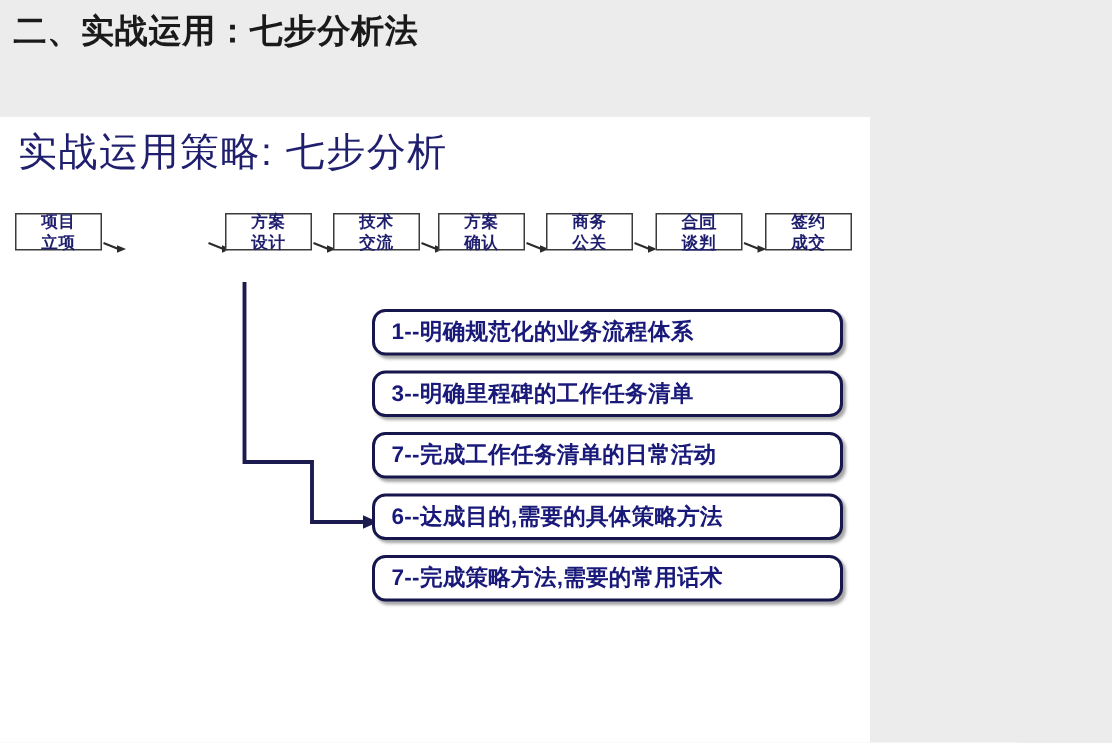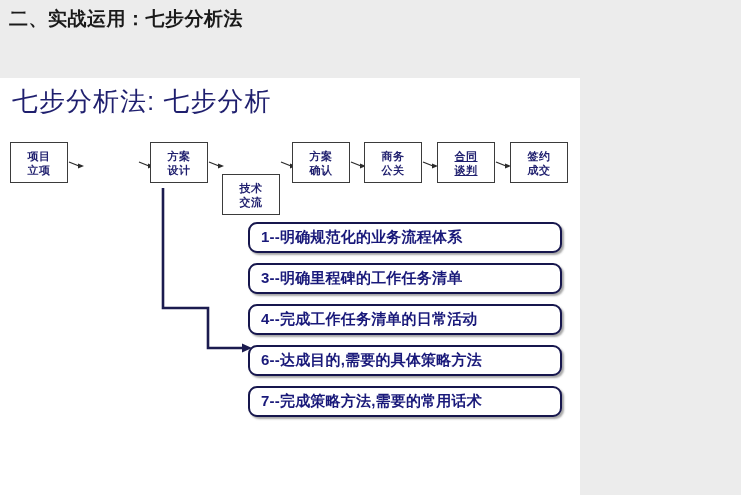--- a/index.html
+++ b/index.html
@@ -13,21 +13,21 @@
     font-family: "Liberation Sans", "DejaVu Sans", sans-serif;
     overflow: hidden;
     position: relative;
   }
 
   
   #page-heading {
     position: absolute;
     left: 9px;
     top: 6px;
-    font-size: 19px;
+    font-size: 22px;
     font-weight: bold;
     color: #1a1a1a;
     letter-spacing: 0.5px;
     white-space: nowrap;
   }
 
   
   #slide-panel {
     position: absolute;
     left: 0px;
@@ -54,21 +54,21 @@
     position: absolute;
     left: 0px;
     top: 64px;
     width: 580px;
     height: 48px;
   }
   .flow-box {
     position: absolute;
     top: 0px;
     width: 58px;
-    height: 41px;
+    height: 25px;
     border: 1px solid #3b3b3b;
     background: #ffffff;
     color: #1f1f6e;
     font-size: 11px;
     font-weight: bold;
     line-height: 14px;
     display: flex;
     flex-direction: column;
     align-items: center;
     justify-content: center;
@@ -90,21 +90,21 @@
     left: 0px;
     top: 110px;
     width: 300px;
     height: 175px;
   }
 
   
   #step-list {
     position: absolute;
     left: 248px;
-    top: 144px;
+    top: 128px;
     width: 320px;
   }
   .step-item {
     position: relative;
     width: 314px;
     height: 31px;
     margin-bottom: 10px;
     border: 2px solid #16164d;
     border-radius: 9px;
     background: #ffffff;
@@ -122,21 +122,21 @@
     letter-spacing: 0.2px;
   }
 </style>
 </head>
 <body>
 
 <div id="page-heading">二、实战运用：七步分析法</div>
 
 <div id="slide-panel">
 
-  <div id="slide-title">七步分析法: 七步分析</div>
+  <div id="slide-title">实战运用策略: 七步分析</div>
 
   <div id="flowchart">
 
     <div class="flow-box" style="left:10px;">
       <span>项目</span>
       <span>立项</span>
     </div>
     <svg class="flow-arrow" style="left:68px;" viewBox="0 0 18 10">
       <path d="M1,1 L11,5" stroke="#2b2b2b" stroke-width="1.3" fill="none"></path>
       <path d="M16,5 L10,2.5 L10,7.5 Z" fill="#2b2b2b"></path>
@@ -149,21 +149,21 @@
 
     <div class="flow-box" style="left:150px;">
       <span>方案</span>
       <span>设计</span>
     </div>
     <svg class="flow-arrow" style="left:208px;" viewBox="0 0 18 10">
       <path d="M1,1 L11,5" stroke="#2b2b2b" stroke-width="1.3" fill="none"></path>
       <path d="M16,5 L10,2.5 L10,7.5 Z" fill="#2b2b2b"></path>
     </svg>
 
-    <div class="flow-box" style="left:222px;margin-top:32px;">
+    <div class="flow-box" style="left:222px;">
       <span>技术</span>
       <span>交流</span>
     </div>
     <svg class="flow-arrow" style="left:280px;" viewBox="0 0 18 10">
       <path d="M1,1 L11,5" stroke="#2b2b2b" stroke-width="1.3" fill="none"></path>
       <path d="M16,5 L10,2.5 L10,7.5 Z" fill="#2b2b2b"></path>
     </svg>
 
     <div class="flow-box" style="left:292px;">
       <span>方案</span>
@@ -204,21 +204,21 @@
   </svg>
 
   <div id="step-list">
     <div class="step-item">
       <div class="step-label">1--明确规范化的业务流程体系</div>
     </div>
     <div class="step-item">
       <div class="step-label">3--明确里程碑的工作任务清单</div>
     </div>
     <div class="step-item">
-      <div class="step-label">4--完成工作任务清单的日常活动</div>
+      <div class="step-label">7--完成工作任务清单的日常活动</div>
     </div>
     <div class="step-item">
       <div class="step-label">6--达成目的,需要的具体策略方法</div>
     </div>
     <div class="step-item">
       <div class="step-label">7--完成策略方法,需要的常用话术</div>
     </div>
   </div>
 
 </div>

